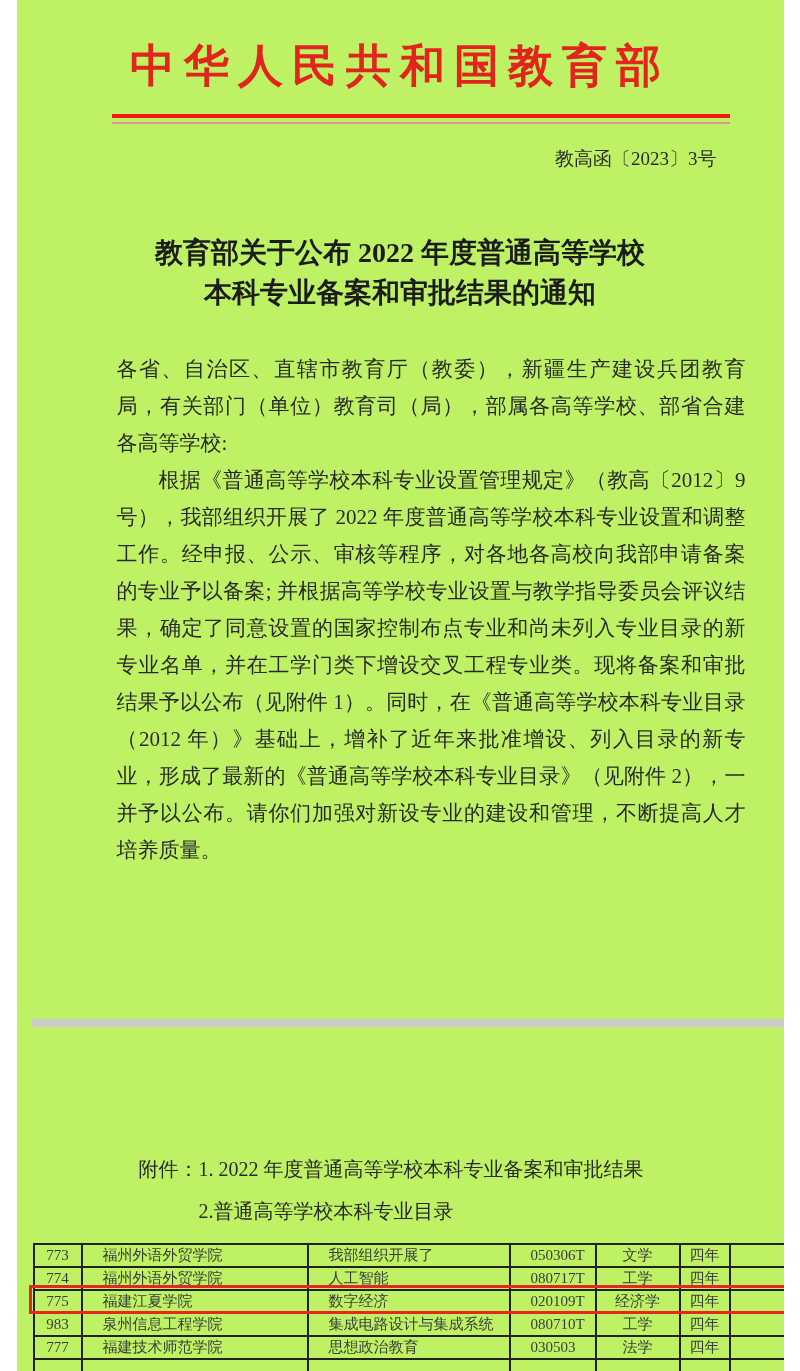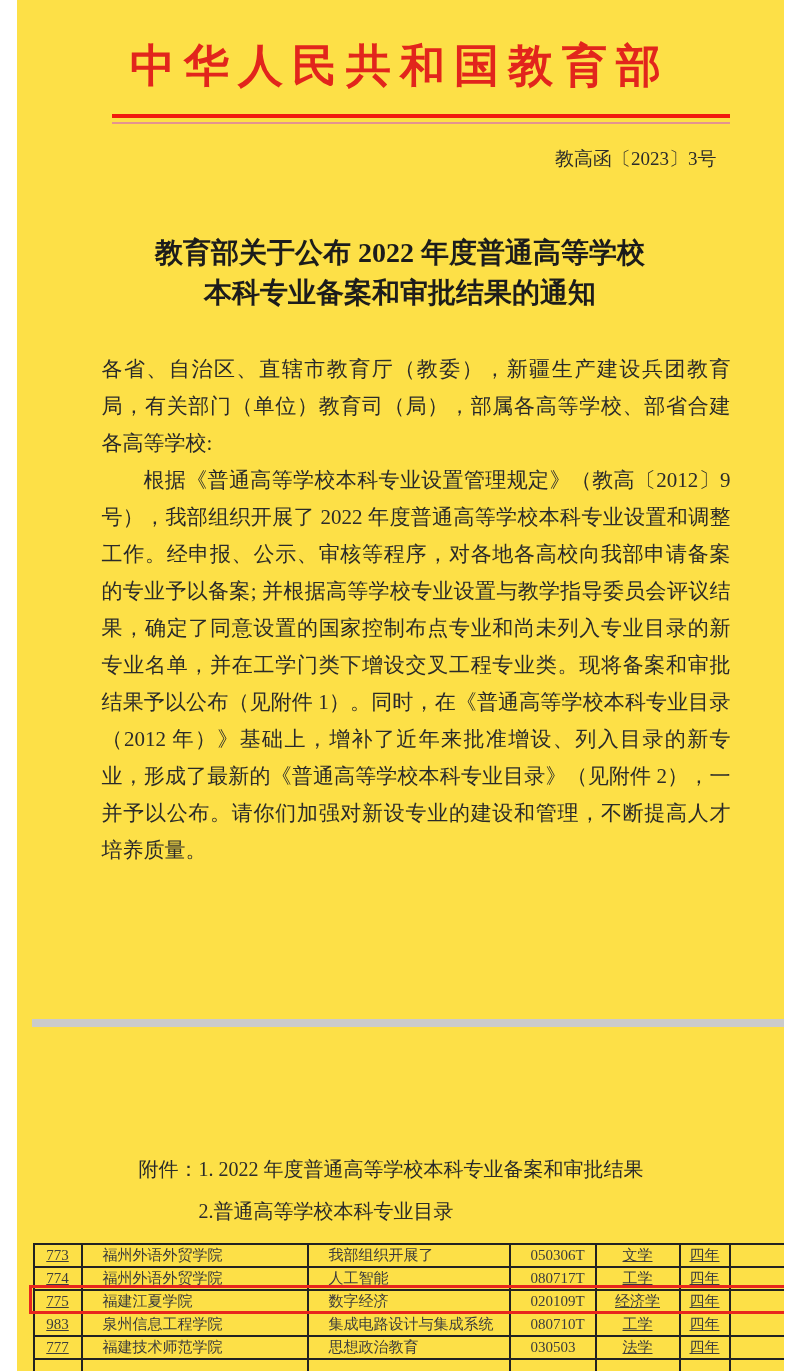--- a/index.html
+++ b/index.html
@@ -2,21 +2,21 @@
 <html><head>
 <meta charset="utf-8">
 <style>
   * { margin: 0; padding: 0; box-sizing: border-box; }
   html, body { background: #ffffff; }
   .page {
     position: relative;
     width: 767px;
     height: 1371px;
     margin: 0 auto;
-    background: #fde047;
+    background: #bef264;
     overflow: hidden;
     font-family: "Liberation Serif", "DejaVu Serif", serif;
     color: #262626;
   }
   .letterhead {
     position: absolute;
     top: 36px; left: 0;
     width: 100%;
     text-align: center;
     font-size: 45px;
@@ -52,21 +52,21 @@
     width: 100%;
     text-align: center;
     font-size: 28px;
     line-height: 40px;
     font-weight: bold;
     color: #1c1c1c;
   }
   .body-text {
     position: absolute;
     top: 351px;
-    left: 85px;
+    left: 100px;
     width: 629px;
     font-size: 21px;
     line-height: 37px;
     text-align: justify;
     color: #2a2a2a;
   }
   .body-text p.indent { text-indent: 2em; }
   .divider {
     position: absolute;
     top: 1019px; left: 15px;
@@ -92,21 +92,21 @@
     font-size: 15px;
     color: #3c3c3c;
   }
   .result-table td {
     border: 2px solid #222222;
     height: 23px;
     padding: 0 20px;
     overflow: hidden;
     white-space: nowrap;
   }
-  .result-table td.c { text-align: center; padding: 0 1px; text-decoration: underline; }
+  .result-table td.c { text-align: center; padding: 0 1px; }
   .red-highlight {
     position: absolute;
     top: 1285px; left: 12px;
     width: 762px; height: 29px;
     border: 3px solid #e8261d;
     background: transparent;
     z-index: 5;
   }
 </style>
 </head>

